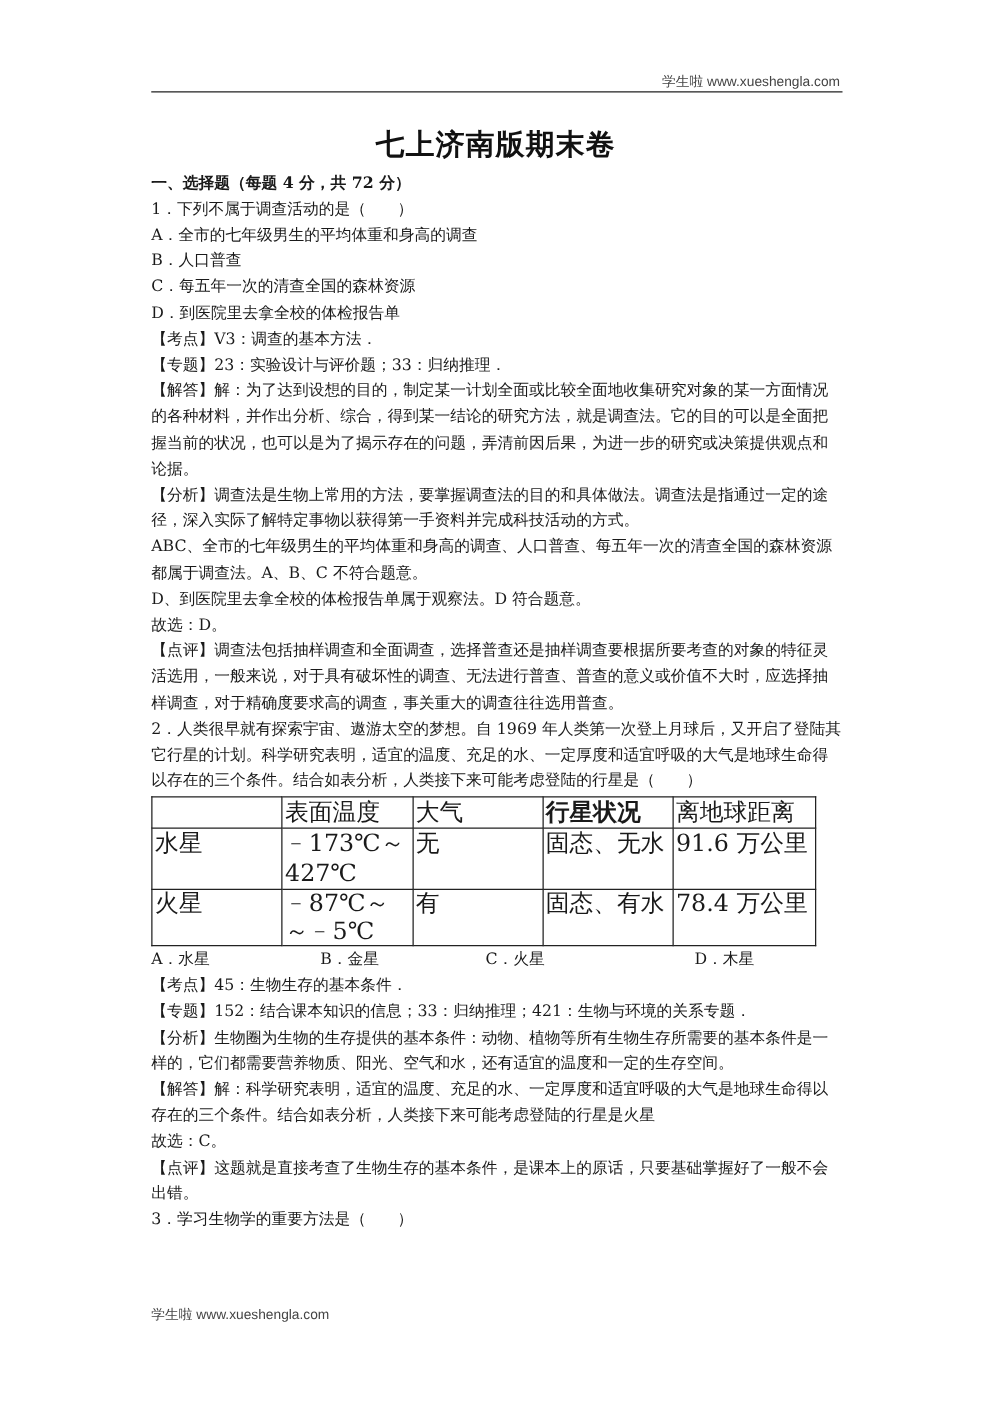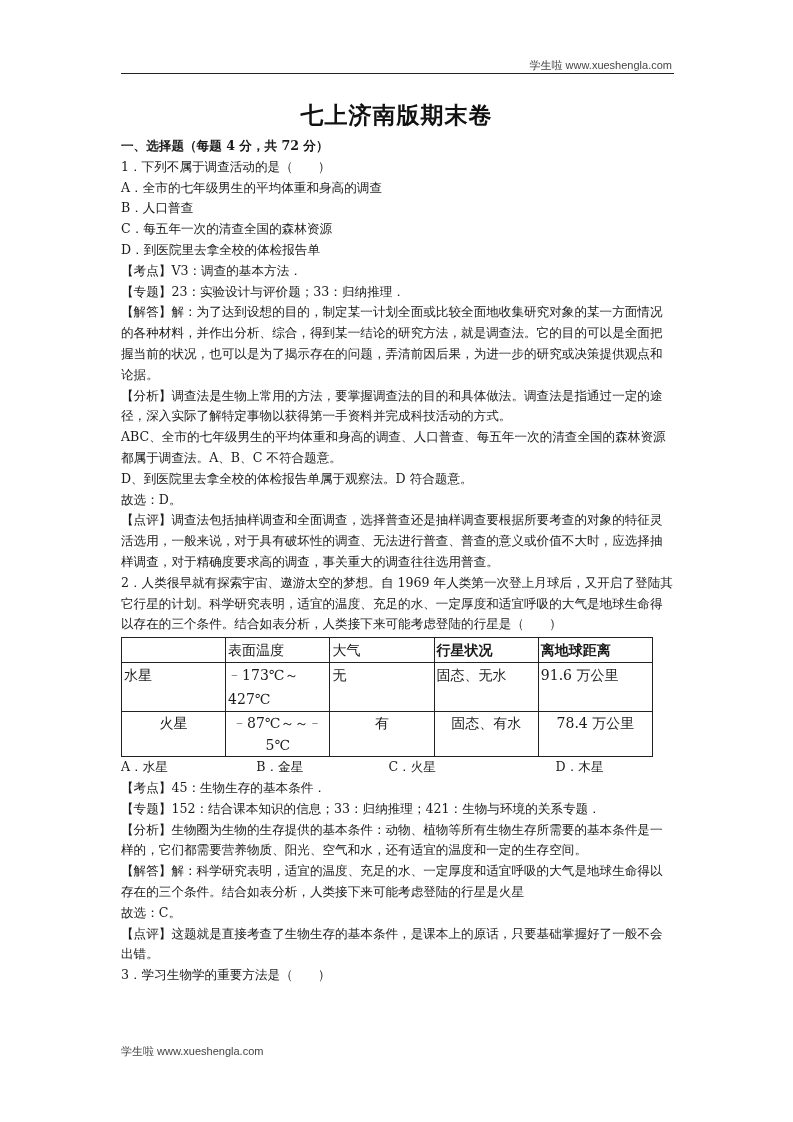--- a/index.html
+++ b/index.html
@@ -6,24 +6,24 @@
   body { width: 793px; height: 1122px; position: relative; overflow: hidden;
          font-family: "DejaVu Serif", "Liberation Serif", serif; color: #1a1a1a; }
   .header-site { position: absolute; top: 58px; right: 121px; font-family: "Liberation Sans", "DejaVu Sans", sans-serif;
                  font-size: 11px; color: #444; }
   .header-rule { position: absolute; top: 73px; left: 121px; width: 553px; height: 0; border-top: 1.3px solid #222; }
   .title { position: absolute; top: 100px; left: 0; width: 793px; text-align: center; font-size: 23px; font-weight: bold;
            font-family: "DejaVu Serif", "Liberation Serif", serif; letter-spacing: 1px; color: #111; }
   .content { position: absolute; top: 136px; left: 121px; width: 553px; font-size: 12.6px; line-height: 20.8px; }
   .line { white-space: normal; margin: 0; }
   .section { font-weight: bold; }
-  table.planets { border-collapse: collapse; width: 532px; margin: 2px 0 0 0; font-size: 14px; }
+  table.planets { border-collapse: collapse; width: 532px; margin: 2px 0 0 0; font-size: 19px; }
   table.planets td { border: 1px solid #222; padding: 0 2px; vertical-align: top; height: 24px; line-height: 24px; }
-  table.planets tr.tall td { height: 44px; line-height: 22px; text-align: center; }
-  .col0 { width: 100px; } .col1 { width: 100px; } .col2 { width: 100px; } .col3 { width: 100px; font-weight: bold; } .col4 { width: 110px; font-weight: bold; }
+  table.planets tr.tall td { height: 44px; line-height: 22px; }
+  .col0 { width: 100px; } .col1 { width: 100px; } .col2 { width: 100px; } .col3 { width: 100px; font-weight: bold; } .col4 { width: 110px; }
   .opts { display: flex; }
   .opts span { display: inline-block; }
   .opt-a { width: 137px; } .opt-b { width: 134px; } .opt-c { width: 137px; } .opt-d { width: 120px; margin-left: 32px; }
   .footer-site { position: absolute; top: 1044px; left: 121px; font-family: "Liberation Sans", "DejaVu Sans", sans-serif;
                  font-size: 11px; color: #444; }
 </style>
 </head>
 <body>
 
 <div class="header-site">学生啦 www.xueshengla.com</div>

